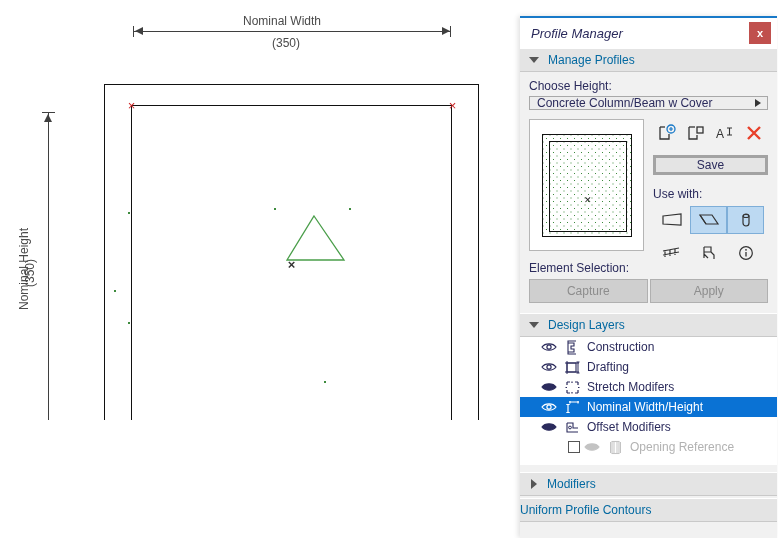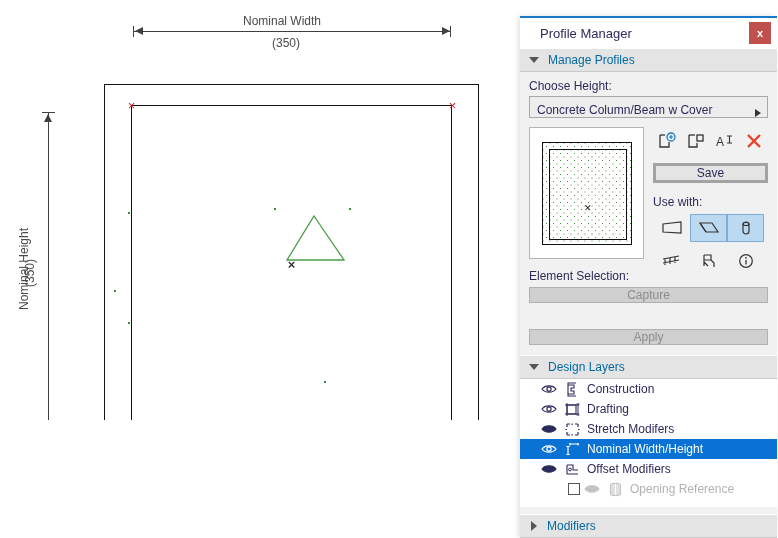--- a/index.html
+++ b/index.html
@@ -172,23 +172,24 @@
     box-sizing: border-box;
   }
   #panel-titlebar {
     position: relative;
     height: 30px;
     background: #ffffff;
     display: flex;
     align-items: center;
   }
   #panel-title {
-    margin-left: 20px;
+    margin-left: 11px;
     font-size: 13px;
     color: #2b2b5c;
+    font-style: italic;
   }
   #close-button {
     position: absolute;
     right: 6px; top: 4px;
     width: 22px; height: 22px;
     background: #c0504d;
     color: #ffffff;
     font-size: 11px;
     font-weight: bold;
     display: flex;
@@ -223,25 +224,25 @@
     margin-left: 11px; margin-right: 10px;
   }
 
   .field-label {
     font-size: 12px;
     color: #2b2b5c;
     margin: 7px 0 3px 9px;
   }
   #profile-combo {
     margin: 0 9px;
-    height: 22px;
+    height: 14px;
     background: #ededed;
     border: 1px solid #a8a8a8;
     display: flex;
-    align-items: flex-end;
+    align-items: center;
     justify-content: space-between;
     padding: 0 6px 0 7px;
     box-sizing: border-box;
     cursor: pointer;
     font-size: 12px;
     color: #2b2b5c;
   }
   .combo-arrow {
     width: 0; height: 0;
     border-top: 4px solid transparent;
@@ -339,22 +340,21 @@
   }
 
   #element-selection-label {
     font-size: 12px;
     color: #2b2b5c;
     margin: 10px 0 4px 9px;
   }
   #element-buttons {
     display: flex;
     margin: 0 9px;
-    gap: 26px;
-    flex-direction: column;
+    gap: 2px;
   }
   .el-button {
     flex: 1;
     height: 22px;
     background: #cfcfcf;
     border: 1px solid #b0b0b0;
     display: flex;
     align-items: center;
     justify-content: center;
     font-size: 12px;

